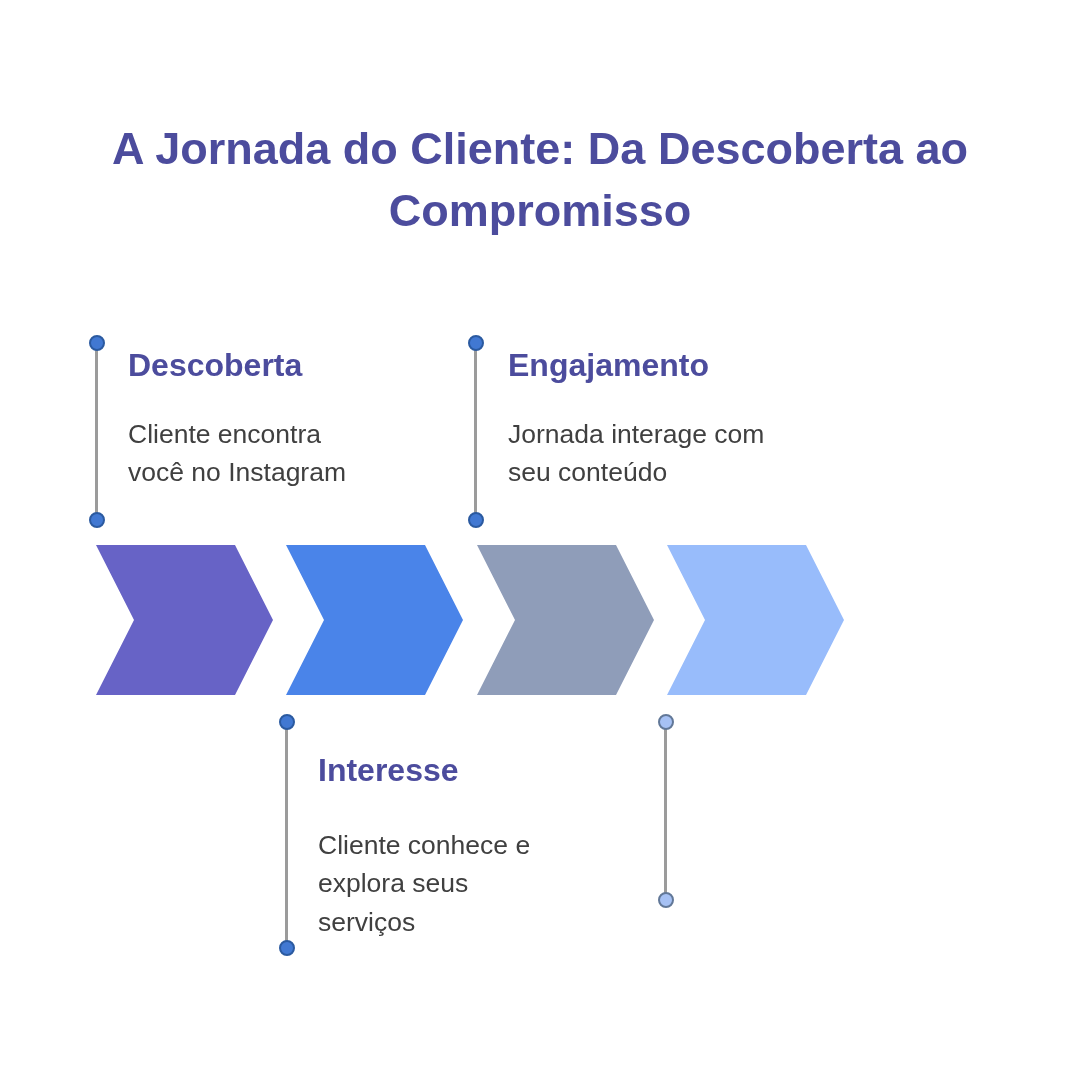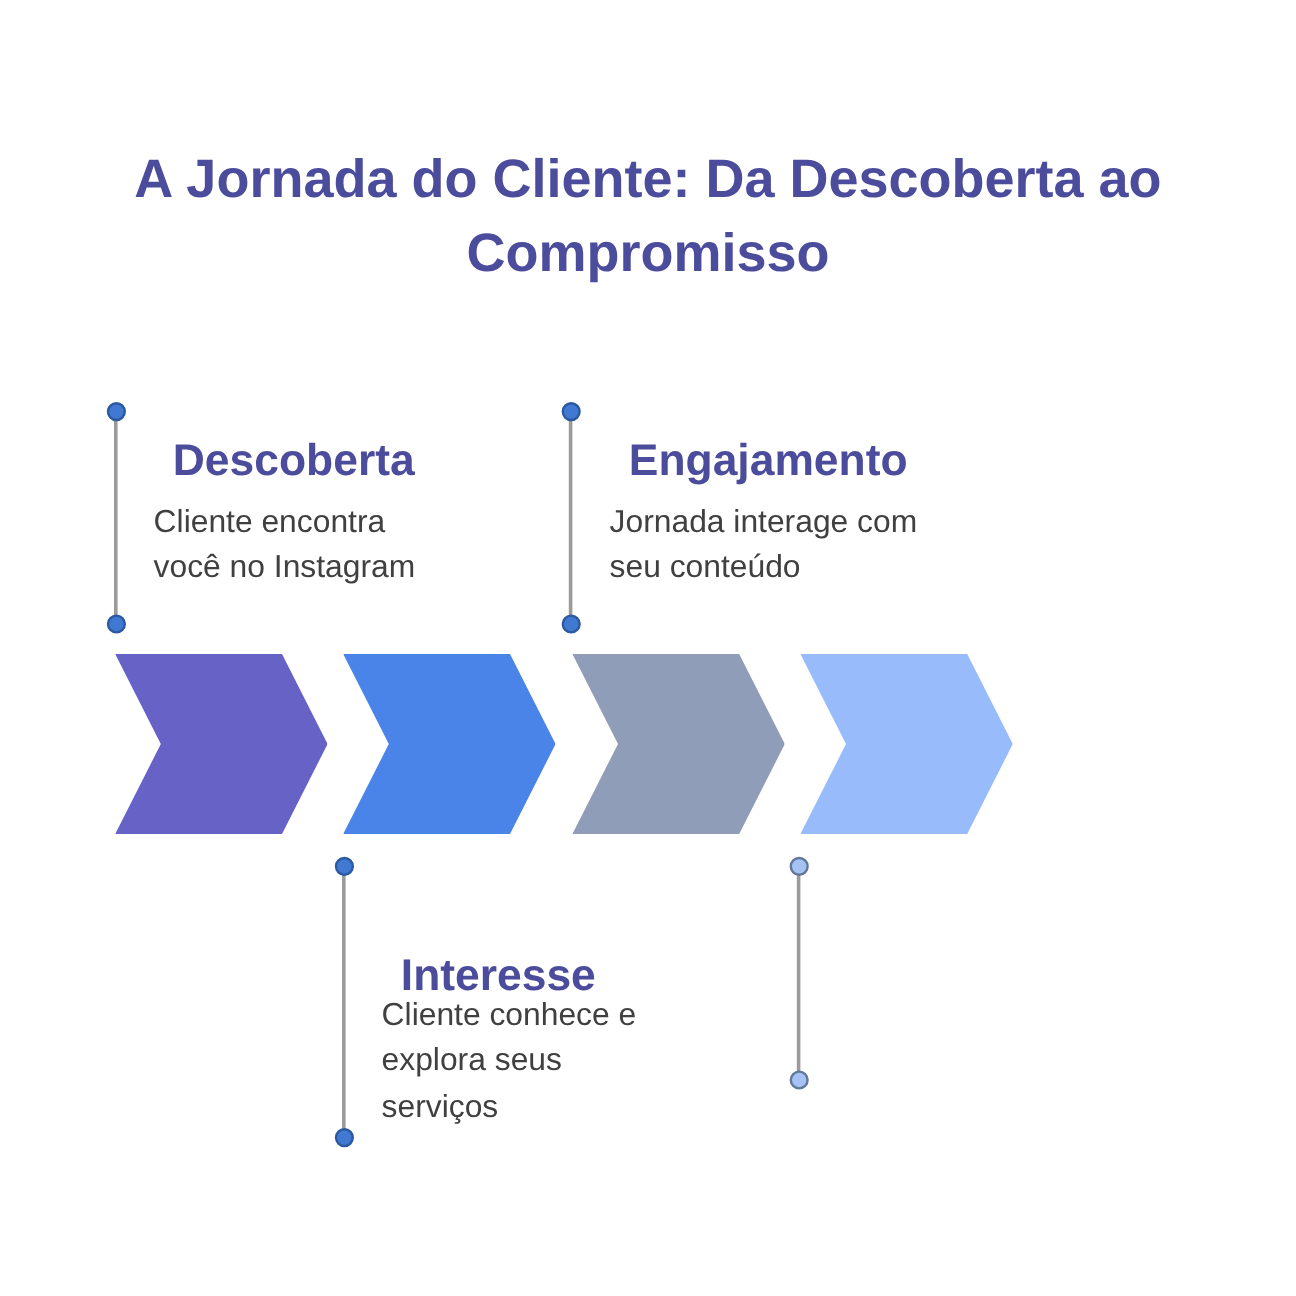--- a/index.html
+++ b/index.html
@@ -18,22 +18,22 @@
     width: 1000px;
     margin: 0;
     text-align: center;
     font-size: 45px;
     line-height: 1.38;
     font-weight: bold;
     color: #4c4c9d;
   }
   .step-name {
     position: absolute;
-    margin: 16px;
-    font-size: 37px;
+    margin: 0;
+    font-size: 32px;
     font-weight: bold;
     color: #4c4c9d;
     white-space: nowrap;
   }
   .step-desc {
     position: absolute;
     margin: 0;
     font-size: 26.5px;
     line-height: 1.45;
     color: #404040;
@@ -93,17 +93,17 @@
   <p class="step-desc" style="left:128px; top:415px; width:240px;">Cliente encontra você no Instagram</p>
 
   <h2 class="step-name" style="left:508px; top:347px;">Engajamento</h2>
   <p class="step-desc" style="left:508px; top:415px; width:285px;">Jornada interage com seu conteúdo</p>
 
   <div class="chevron" style="left: 96px; background: rgb(103, 99, 198);"></div>
   <div class="chevron" style="left: 286px; background: rgb(74, 132, 233);"></div>
   <div class="chevron" style="left: 477px; background: rgb(143, 157, 185);"></div>
   <div class="chevron" style="left: 667px; background: rgb(152, 188, 251);"></div>
 
-  <h2 class="step-name" style="left:318px; top:776px;">Interesse</h2>
+  <h2 class="step-name" style="left:318px; top:752px;">Interesse</h2>
   <p class="step-desc" style="left:318px; top:826px; width:240px;">Cliente conhece e explora seus serviços</p>
 
 
 </div>
 
 </body></html>

